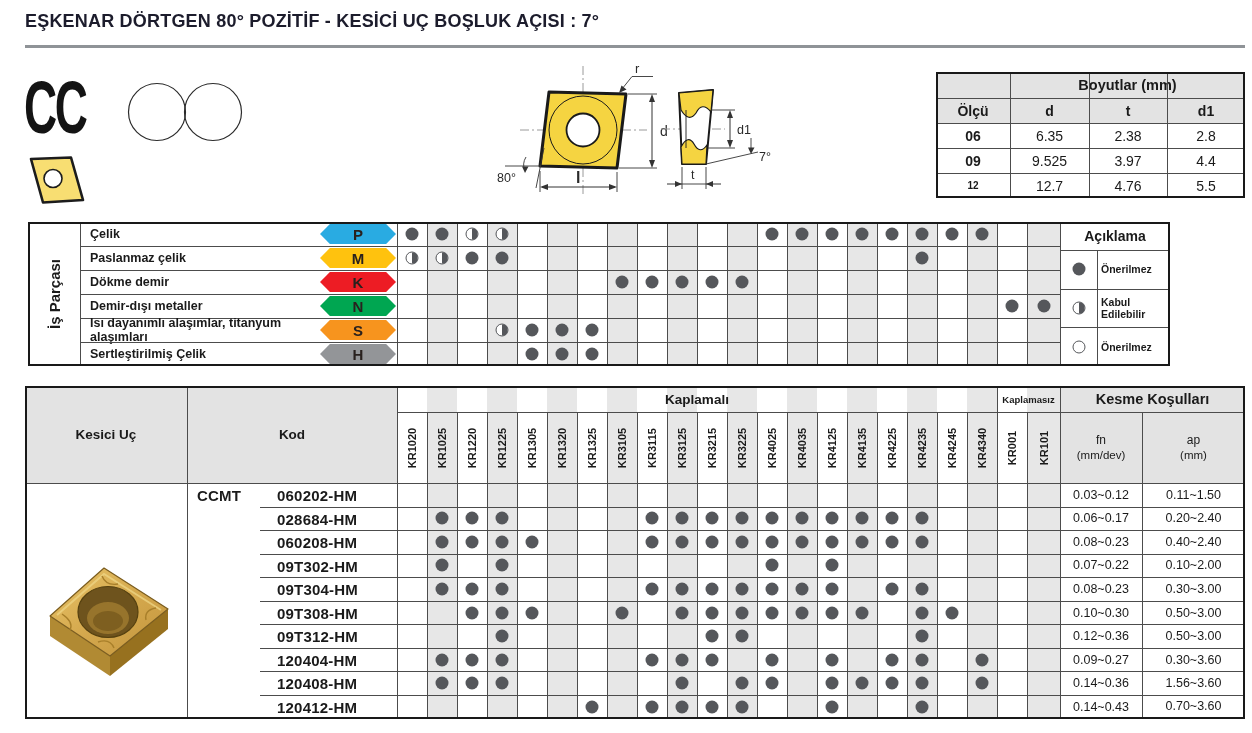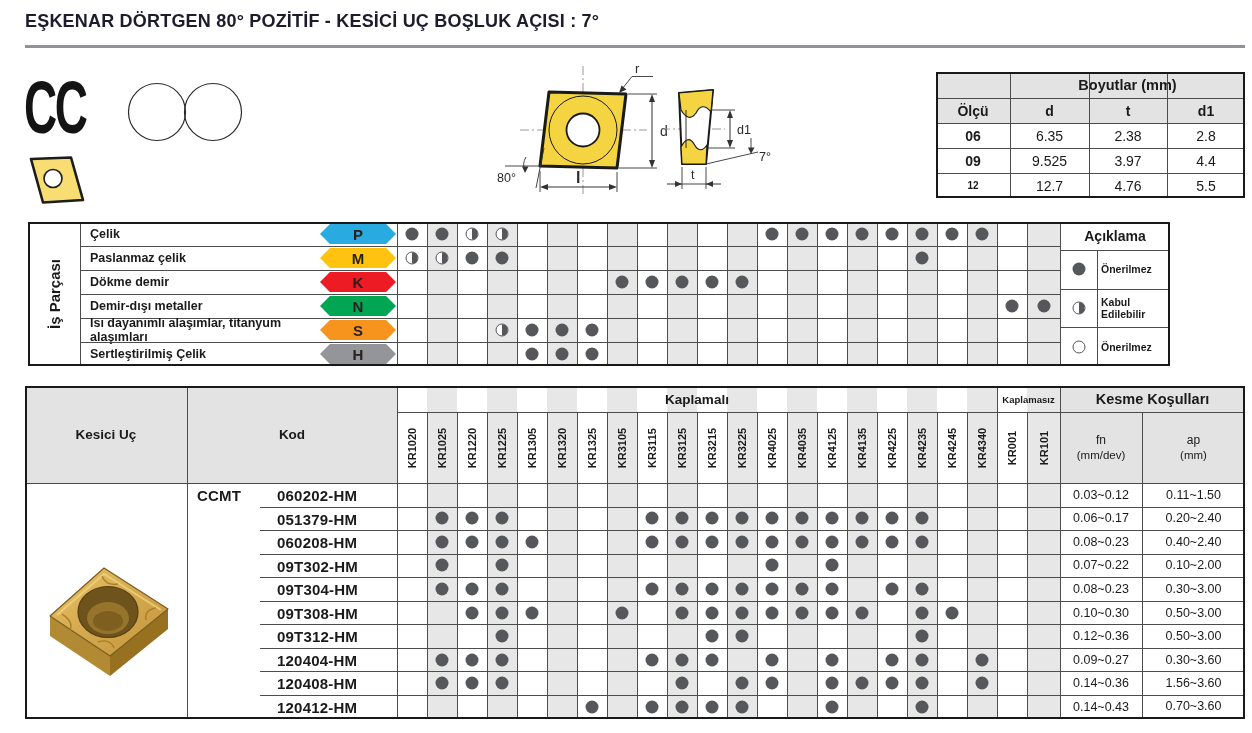--- a/index.html
+++ b/index.html
@@ -288,21 +288,21 @@
     <div class="rot" style="left: 892px; top: 447.5px; font-weight: bold; font-size: 11px;">KR4225</div>
     <div class="rot" style="left: 922px; top: 447.5px; font-weight: bold; font-size: 11px;">KR4235</div>
     <div class="rot" style="left: 952px; top: 447.5px; font-weight: bold; font-size: 11px;">KR4245</div>
     <div class="rot" style="left: 982px; top: 447.5px; font-weight: bold; font-size: 11px;">KR4340</div>
     <div class="rot" style="left: 1012px; top: 447.5px; font-weight: bold; font-size: 11px;">KR001</div>
     <div class="rot" style="left: 1043.5px; top: 447.5px; font-weight: bold; font-size: 11px;">KR101</div>
     <div class="codebold" style="position: absolute; left: 197px; top: 487px;">CCMT</div>
     <div class="codebold" style="position: absolute; left: 277px; top: 487px;">060202-HM</div>
     <div class="cell" style="left: 1060px; top: 483px; width: 82px; height: 23.55px; font-size: 12.5px;">0.03~0.12</div>
     <div class="cell" style="left: 1142px; top: 483px; width: 103px; height: 23.55px; font-size: 12.5px;">0.11~1.50</div>
-    <div class="codebold" style="position: absolute; left: 277px; top: 510.55px;">051379-HM</div>
+    <div class="codebold" style="position: absolute; left: 277px; top: 510.55px;">028684-HM</div>
     <div class="hline" style="left: 260px; top: 506.55px; width: 985px; height: 1px;"></div>
     <div class="dot full" style="left: 442px; top: 518.325px;"></div>
     <div class="dot full" style="left: 472px; top: 518.325px;"></div>
     <div class="dot full" style="left: 502px; top: 518.325px;"></div>
     <div class="dot full" style="left: 652px; top: 518.325px;"></div>
     <div class="dot full" style="left: 682px; top: 518.325px;"></div>
     <div class="dot full" style="left: 712px; top: 518.325px;"></div>
     <div class="dot full" style="left: 742px; top: 518.325px;"></div>
     <div class="dot full" style="left: 772px; top: 518.325px;"></div>
     <div class="dot full" style="left: 802px; top: 518.325px;"></div>

